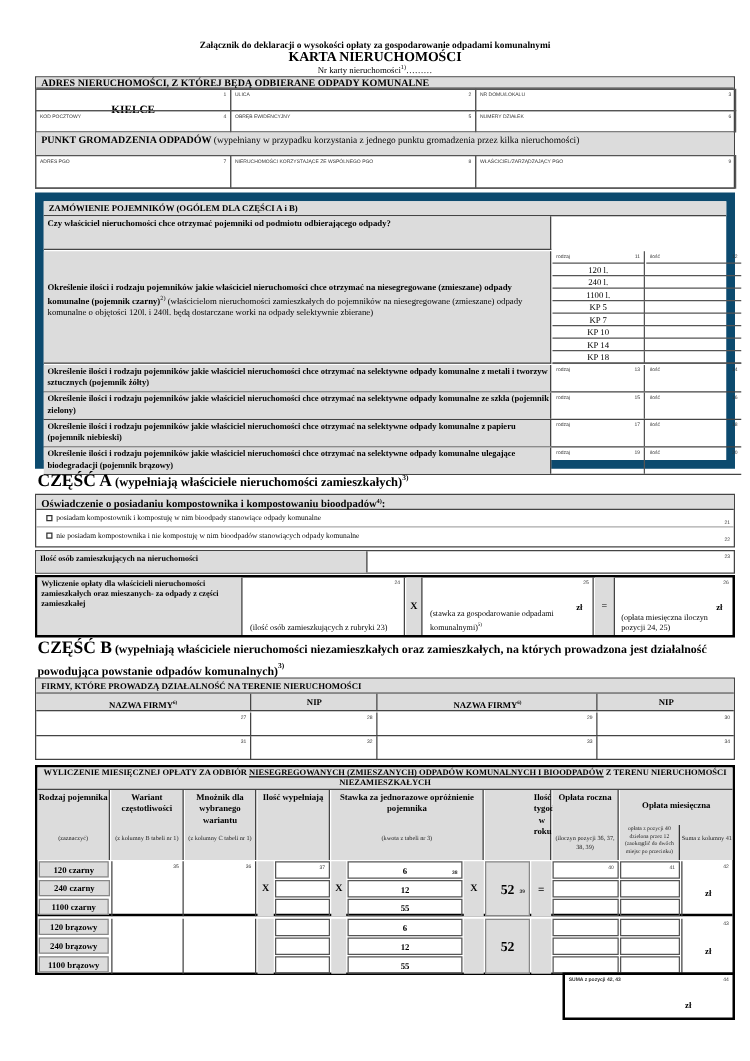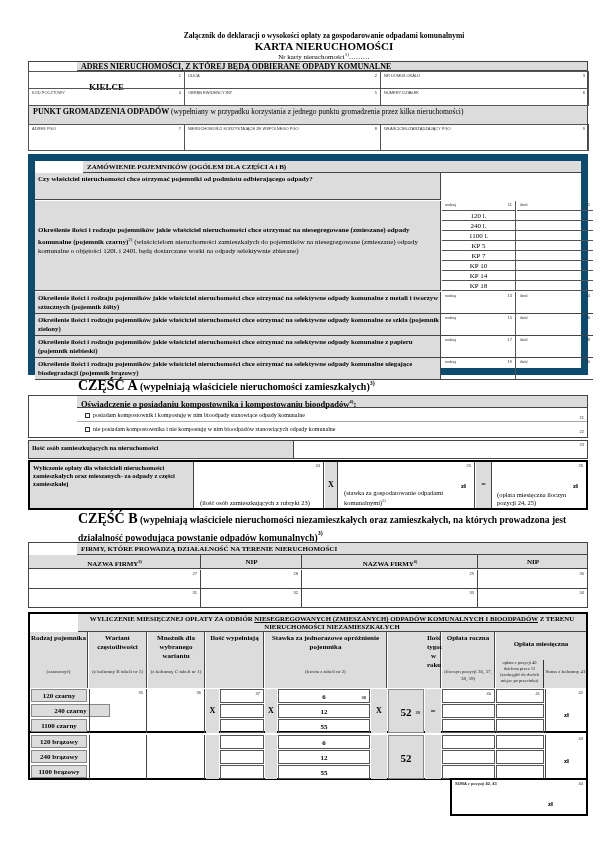--- a/index.html
+++ b/index.html
@@ -1,18 +1,18 @@
 <!DOCTYPE html>
 <html><head>
 <meta charset="utf-8">
 <style>
   * { box-sizing: border-box; margin: 0; padding: 0; }
   html, body { width: 600px; height: 849px; background: #ffffff; overflow: hidden; }
   body { font-family: "Liberation Serif", serif; color: #000; position: relative; }
-  .abs { position: absolute; padding-left: 48px; }
+  .abs { position: absolute; }
   .gray { background: #dcdcdc; }
   .num { position: absolute; top: 1px; right: 3px; font-size: 4px; color: #333; font-family: "Liberation Sans", sans-serif; }
   .lbl { position: absolute; top: 1px; left: 3px; font-size: 4px; color: #333; font-family: "Liberation Sans", sans-serif; text-transform: uppercase; }
   .center { text-align: center; }
   .rowtxt { font-weight: bold; font-size: 7px; line-height: 9px; padding-left: 3px; }
   .cell { position: absolute; border: 1px solid #555; }
   .wide-ttl { font-weight: bold; font-size: 14px; }
   .colhead { font-weight: bold; font-size: 7px; text-align: center; line-height: 9px; }
   .colsub { font-size: 5px; text-align: center; line-height: 7px; color: #222; }
   .boldc { font-weight: bold; font-size: 8px; text-align: center; }
@@ -325,21 +325,21 @@
         <div style="position:absolute;left:190px;top:0px;width:44px;height:14px;border:1px solid #555;">
           <span class="num">37</span>
         </div>
         <div style="position:absolute;left:248px;top:0px;width:92px;height:14px;border:1px solid #555;font-weight:bold;font-size:7px;text-align:center;line-height:14px;"><span>6</span><span class="num">38</span></div>
         <div style="position:absolute;left:412px;top:0px;width:53px;height:14px;border:1px solid #555;">
           <span class="num">40</span>
         </div>
         <div style="position:absolute;left:466px;top:0px;width:48px;height:14px;border:1px solid #555;">
           <span class="num">41</span>
         </div>
-        <div class="gray" style="position:absolute;left:1px;top:15px;width:79px;height:13px;border:1px solid #888;font-weight:bold;font-size:7px;text-align:center;line-height:13px;">240 czarny</div>
+        <div class="gray" style="position:absolute;left:1px;top:15px;width:57px;height:13px;border:1px solid #888;font-weight:bold;font-size:7px;text-align:center;line-height:13px;">240 czarny</div>
         <div style="position:absolute;left:190px;top:15px;width:44px;height:14px;border:1px solid #555;"></div>
         <div style="position:absolute;left:248px;top:15px;width:92px;height:14px;border:1px solid #555;font-weight:bold;font-size:7px;text-align:center;line-height:14px;"><span>12</span></div>
         <div style="position:absolute;left:412px;top:15px;width:53px;height:14px;border:1px solid #555;"></div>
         <div style="position:absolute;left:466px;top:15px;width:48px;height:14px;border:1px solid #555;"></div>
         <div class="gray" style="position:absolute;left:1px;top:30px;width:56px;height:13px;border:1px solid #888;font-weight:bold;font-size:7px;text-align:center;line-height:13px;">1100 czarny</div>
         <div style="position:absolute;left:190px;top:30px;width:44px;height:14px;border:1px solid #555;"></div>
         <div style="position:absolute;left:248px;top:30px;width:92px;height:14px;border:1px solid #555;font-weight:bold;font-size:7px;text-align:center;line-height:14px;"><span>55</span></div>
         <div style="position:absolute;left:412px;top:30px;width:53px;height:14px;border:1px solid #555;"></div>
         <div style="position:absolute;left:466px;top:30px;width:48px;height:14px;border:1px solid #555;"></div>
         <div style="position:absolute;left:59px;top:0;width:58px;height:44px;border-left:1px solid #444;border-right:1px solid #444;">

